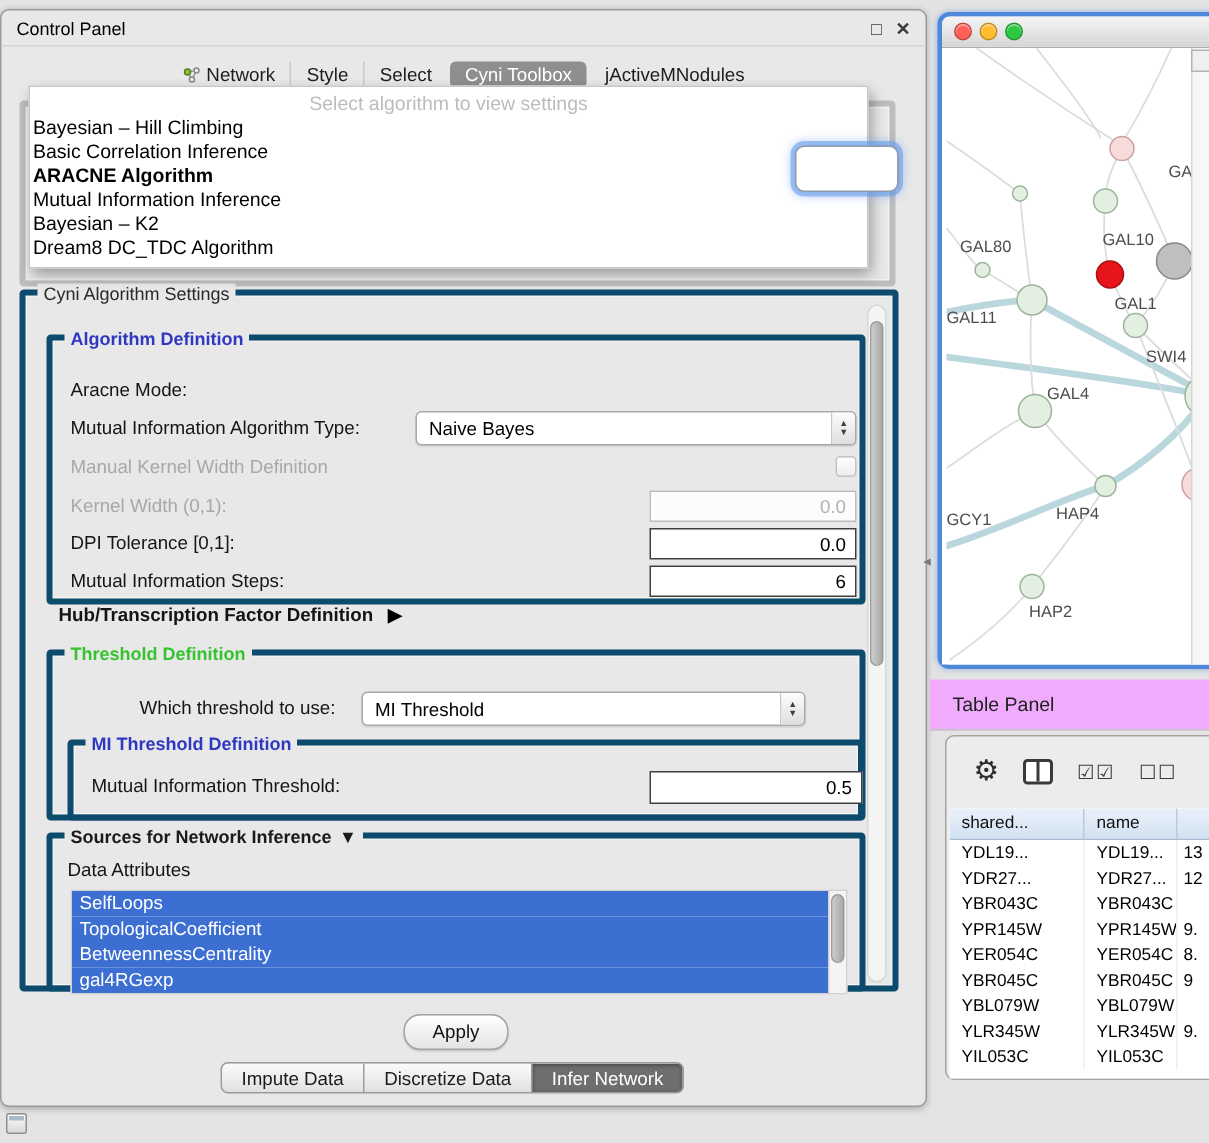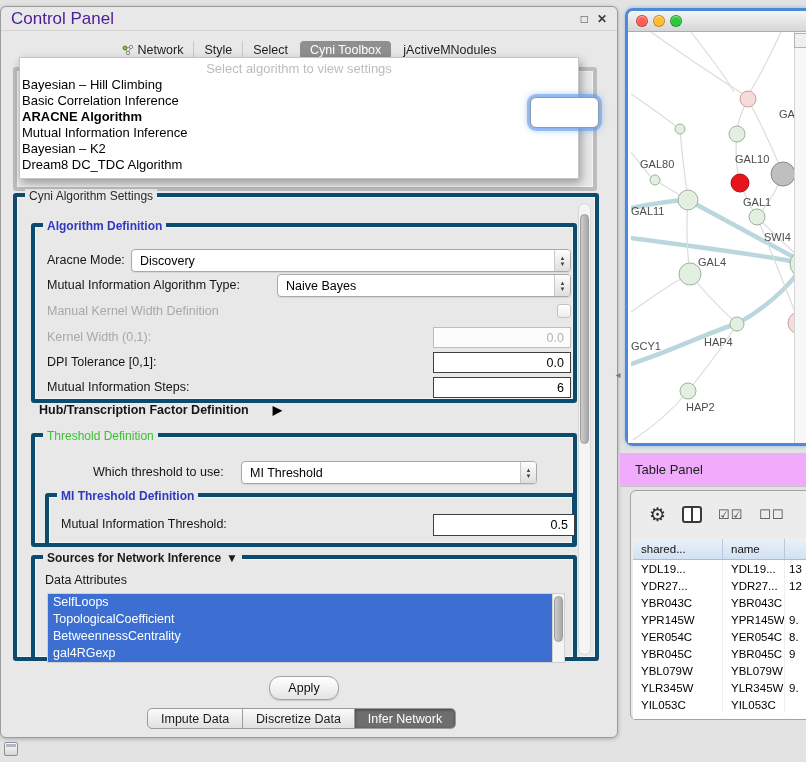--- a/index.html
+++ b/index.html
@@ -4,35 +4,35 @@
 <style>
   *{box-sizing:border-box;margin:0;padding:0}
   body{margin:0;font-family:"Liberation Sans",sans-serif;background:#d9d9d9}
   .stage{position:relative;width:806px;height:762px;overflow:hidden;background:#e3e3e3}
 
   
   .cpwin{position:absolute;left:0;top:6px;width:618px;height:732px;background:#e8e8e8;
          border:1px solid #9b9b9b;border-radius:6px;box-shadow:0 1px 4px rgba(0,0,0,.25)}
   .titlebar{position:absolute;left:0;top:0;right:0;height:24px;display:flex;align-items:center;
             justify-content:space-between;padding:0 10px;border-bottom:1px solid #d4d4d4}
-  .titlebar .title{font-size:17px;color:#4c1d95}
+  .titlebar .title{font-size:12px;color:#000000}
   .wbtns{display:flex;gap:9px}
   .wbtn{font-size:12px;color:#3c3c3c;cursor:default;line-height:12px;font-weight:bold}
 
   .tabs{position:absolute;left:0;top:32px;right:0;height:22px;display:flex;justify-content:center;align-items:center}
   .tab{display:flex;align-items:center;gap:4px;padding:2px 10px;font-size:12.5px;color:#1d1d1d;border-left:1px solid #c9c9c9}
   .tab:first-child{border-left:none}
   .tab.sel{background:#8f8f8f;color:#fff;border-radius:4px;border-left:none;margin:4px 2px}
   .tab.sel + .tab{border-left:none}
   .tabicon{display:inline-flex;width:12px;height:12px}
 
   .group{position:absolute;border:4px solid #0c4a6e;border-radius:3px;box-shadow:inset 0 0 0 1px rgba(255,255,255,.45)}
   .gtitle{position:absolute;top:-8px;left:8px;background:#e8e8e8;padding:0 4px;font-size:12px;white-space:nowrap;display:flex;gap:5px;align-items:center}
   .gtitle.blue{color:#3038c2;font-weight:bold}
-  .gtitle.green{color:#36c32f;font-weight:normal}
+  .gtitle.green{color:#36c32f;font-weight:bold}
   .gtitle.plain{color:#2a2a2a;font-weight:normal}
   .gtitle.boldblk{color:#1a1a1a;font-weight:bold}
 
   .hidden-group{left:12px;top:60px;width:584px;height:124px;border-color:#bdbdbd}
   .focusfield{position:absolute;left:529px;top:90px;width:69px;height:31px;background:#fff;
               border:1px solid #8f9aa6;border-radius:6px;z-index:60;
               box-shadow:0 0 0 3px rgba(100,155,235,.55),0 0 7px 2px rgba(100,155,235,.6)}
 
   .popup{position:absolute;left:18px;top:50px;width:560px;z-index:50;background:#fff;
          border:1px solid #c6c6c6;box-shadow:2px 4px 9px rgba(0,0,0,.35);padding:2px 0 5px}
@@ -58,21 +58,21 @@
                 background:linear-gradient(#fdfdfd,#dedede);display:flex;flex-direction:column;
                 align-items:center;justify-content:center;color:#3f3f3f;font-size:6px;line-height:6px}
 
   .tfield{position:absolute;background:#fff;border:1px solid #3f3f3f;font-size:12.5px;color:#000;
           display:flex;align-items:center;justify-content:flex-end;padding:0 6px}
   .tfield.disabled{border-color:#bdbdbd;color:#b3b3b3;background:#fcfcfc}
 
   .cb{position:absolute;width:14px;height:14px;border:1px solid #c3c3c3;border-radius:3px;
       background:linear-gradient(#ffffff,#ededed)}
 
-  .hubrow{position:absolute;left:22px;top:206px;display:flex;align-items:center;gap:24px;
+  .hubrow{position:absolute;left:22px;top:206px;display:flex;align-items:center;gap:10px;
           font-size:12.5px;font-weight:bold;color:#141414}
   .disc{font-size:12px;color:#000}
 
   .listbox{position:absolute;background:#fff;overflow:hidden;border:1px solid #d0d0d0}
   .litem{height:17px;line-height:17px;font-size:12.5px;color:#fff;background:#3c6fd1;
          padding-left:5px;width:calc(100% - 12px);white-space:nowrap}
   .list-scroll{right:0;top:0;width:12px;height:100%;border:none;border-left:1px solid #d2d2d2;border-radius:0}
   .list-scroll .thumb{top:2px;height:46px}
 
   .btn{position:absolute;display:flex;align-items:center;justify-content:center;font-size:12.5px;color:#111;
@@ -189,27 +189,20 @@
       <span class="gtitle plain">Cyni Algorithm Settings</span>
 
       <div class="vscroll main-scroll">
         <div class="thumb"></div>
       </div>
 
       <div class="group" style="left:14px;top:26px;width:546px;height:180px">
         <span class="gtitle blue">Algorithm Definition</span>
 
         <span class="lbl" style="left:12px;top:26px">Aracne Mode:</span>
-        <div class="combo" style="left:96px;top:22px;width:440px">
-          <span class="ctxt">Discovery</span>
-          <span class="cstep">
-              <span>▲</span>
-              <span>▼</span>
-            </span>
-        </div>
 
         <span class="lbl" style="left:12px;top:51px">Mutual Information Algorithm Type:</span>
         <div class="combo" style="left:242px;top:47px;width:294px">
           <span class="ctxt">Naive Bayes</span>
           <span class="cstep">
               <span>▲</span>
               <span>▼</span>
             </span>
         </div>
 

